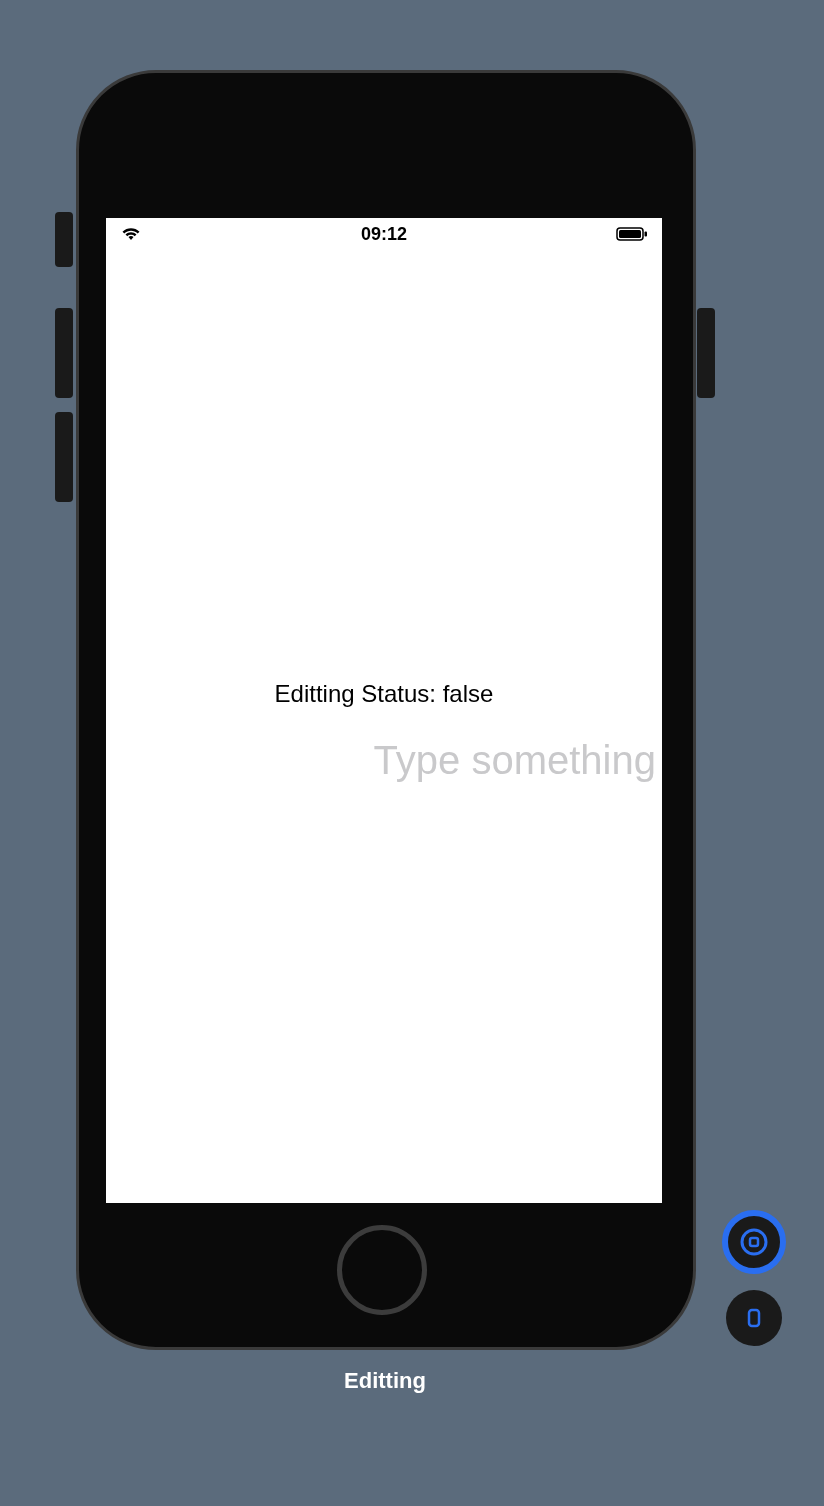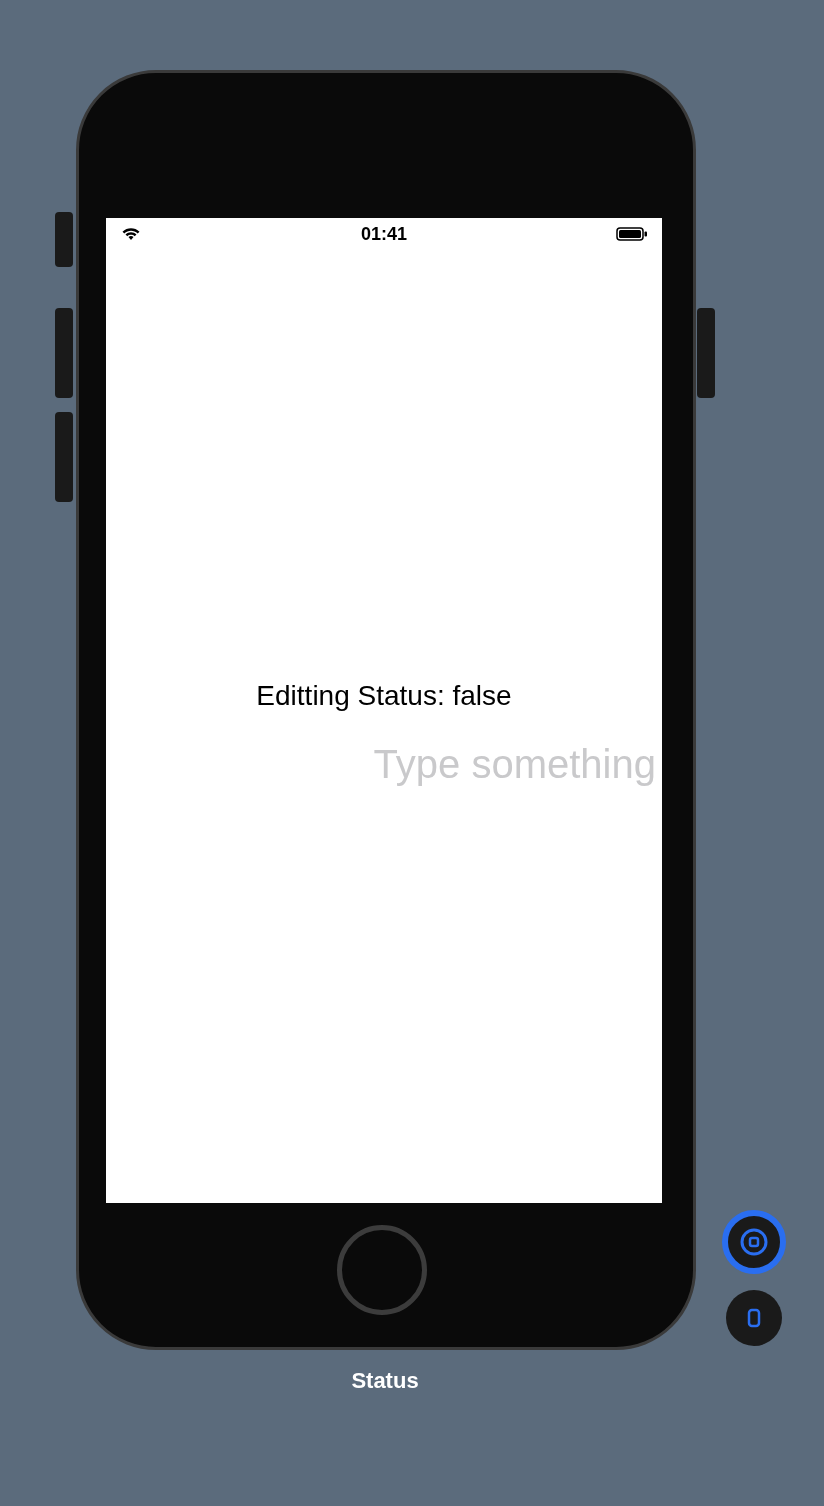--- a/index.html
+++ b/index.html
@@ -91,21 +91,21 @@
     .battery-icon svg {
       display: block;
     }
 
     .content-area {
       padding-top: 430px;
       text-align: center;
     }
 
     .status-text {
-      font-size: 28px;
+      font-size: 24px;
       color: #000;
       font-weight: 400;
     }
 
     .input-field {
       margin-top: 30px;
       width: 100%;
       border: none;
       outline: none;
       font-size: 40px;
@@ -178,40 +178,40 @@
 <div class="screen">
 
   <div class="status-bar">
     <span class="wifi-icon">
       <svg width="22" height="16" viewBox="0 0 22 16">
         <path d="M11 14 L8.5 11 C9.9 9.8 12.1 9.8 13.5 11 Z" fill="#000"></path>
         <path d="M5.5 8.5 C8.6 5.6 13.4 5.6 16.5 8.5 L14.7 10.2 C12.6 8.3 9.4 8.3 7.3 10.2 Z" fill="#000"></path>
         <path d="M2.5 5.7 C7.2 1.2 14.8 1.2 19.5 5.7 L17.7 7.4 C13.9 3.9 8.1 3.9 4.3 7.4 Z" fill="#000"></path>
       </svg>
     </span>
-    <span class="status-time">01:41</span>
+    <span class="status-time">09:12</span>
     <span class="battery-icon">
       <svg width="32" height="14" viewBox="0 0 32 14">
         <rect x="1" y="1" width="26" height="12" rx="3" ry="3" fill="none" stroke="#000" stroke-width="1.5"></rect>
         <rect x="3" y="3" width="22" height="8" rx="1.5" ry="1.5" fill="#000"></rect>
         <rect x="28.5" y="4.5" width="2.5" height="5" rx="1" ry="1" fill="#000"></rect>
       </svg>
     </span>
   </div>
 
   <div class="content-area">
     <div class="status-text">Editting Status: false</div>
     <input type="text" class="input-field" placeholder="Type something" style="">
   </div>
 
 </div>
 
 <div class="home-button"></div>
 
-<div class="bottom-label">Status</div>
+<div class="bottom-label">Editting</div>
 
 <div class="floating-btn fb-1">
   <svg width="30" height="30" viewBox="0 0 30 30">
     <circle cx="15" cy="15" r="12" fill="none" stroke="#2a6ef0" stroke-width="3"></circle>
     <rect x="11" y="11" width="8" height="8" rx="2" fill="none" stroke="#2a6ef0" stroke-width="2.5"></rect>
   </svg>
 </div>
 
 <div class="floating-btn fb-2">
   <svg width="26" height="26" viewBox="0 0 26 26">

